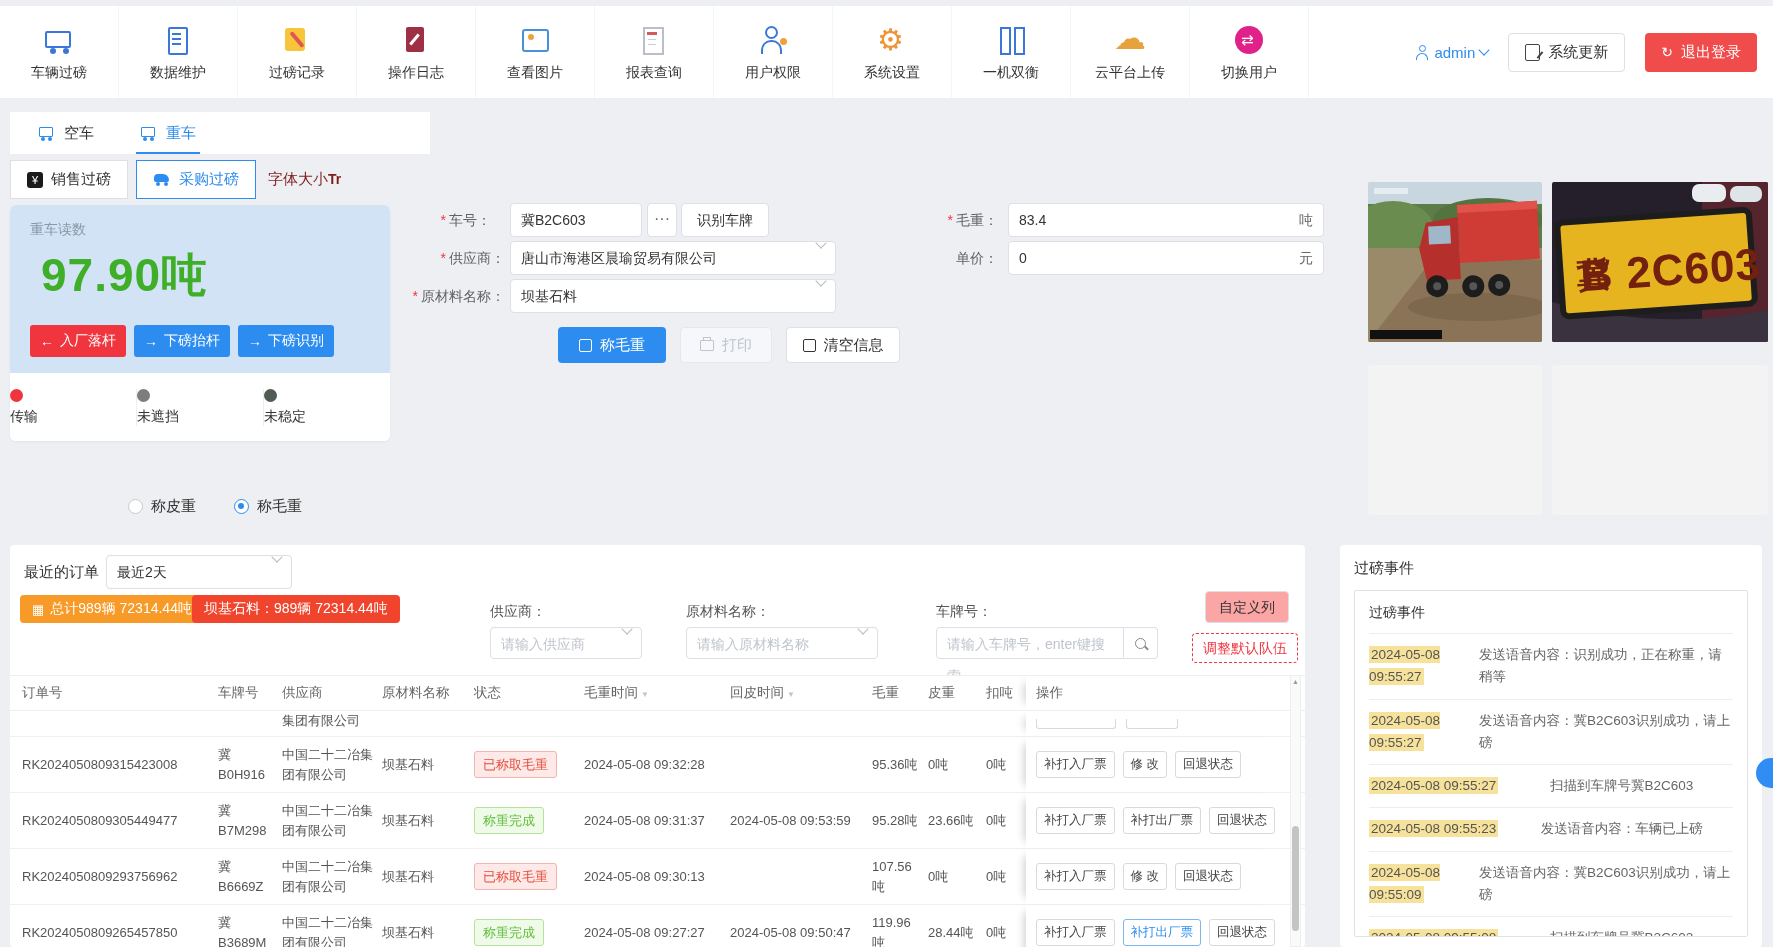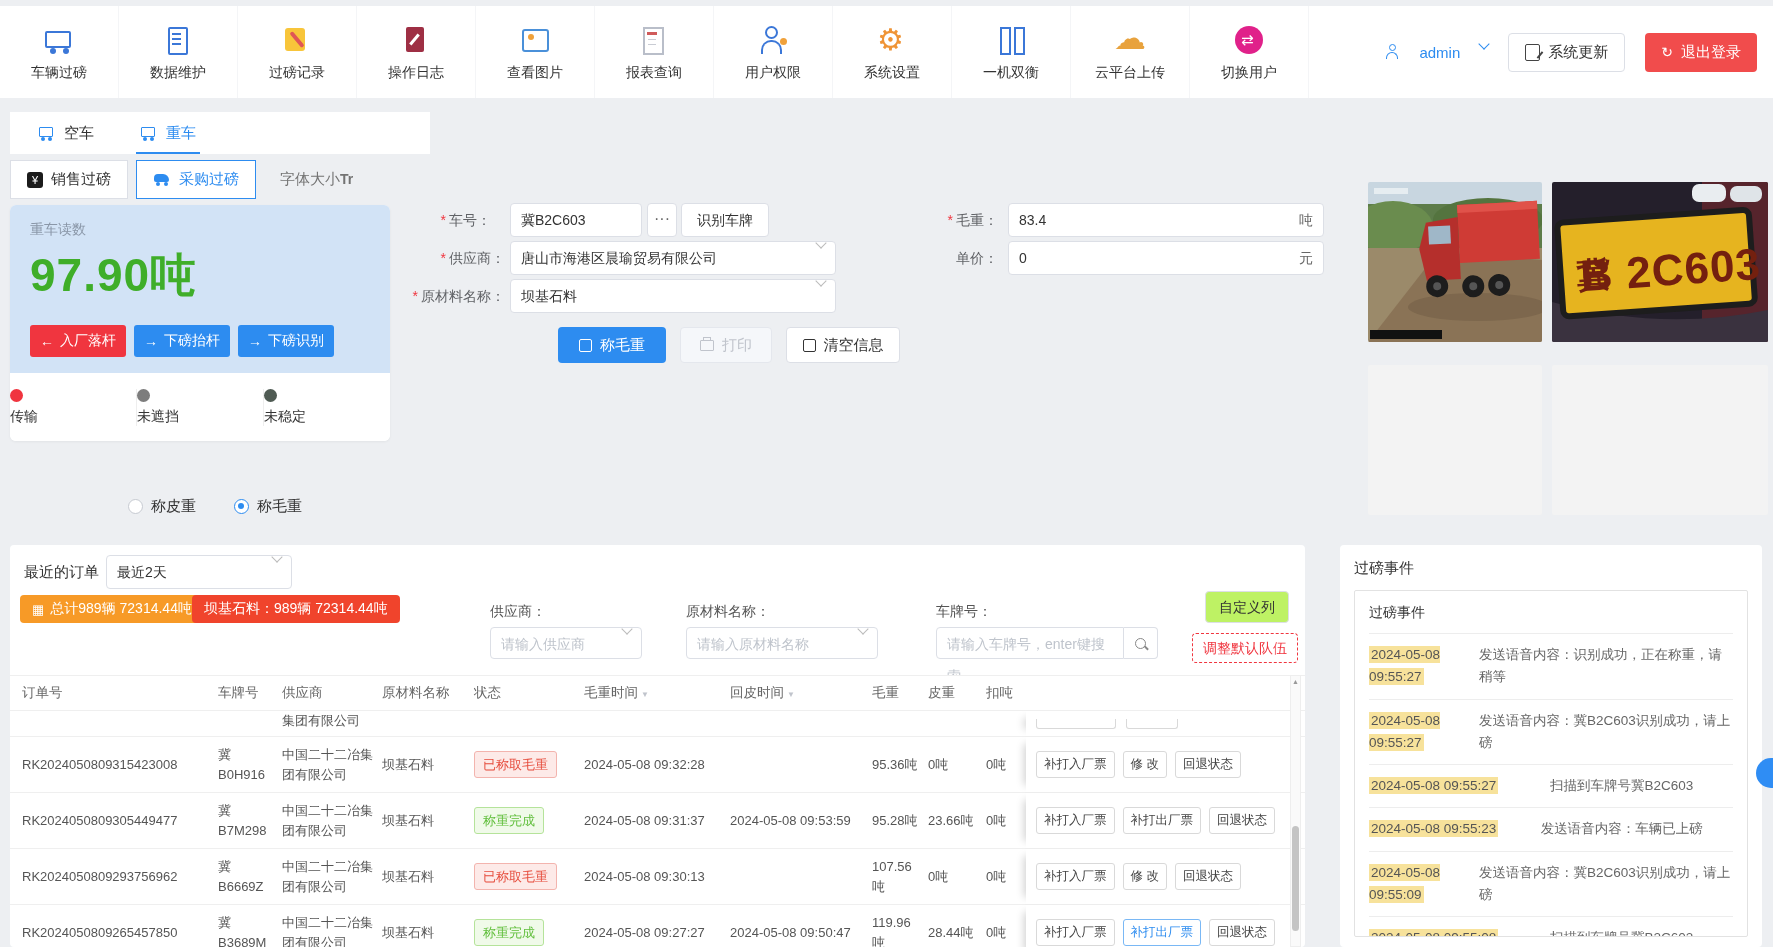--- a/index.html
+++ b/index.html
@@ -27,21 +27,21 @@
   .i-users::before{left:9px;top:3px;width:9px;height:9px;border:2px solid #3b77d8;border-radius:50%;box-shadow:12px 9px 0 -3px #f0a13a;}
   .i-users::after{left:5px;top:17px;width:17px;height:12px;border:2px solid #3b77d8;border-bottom:none;border-radius:10px 10px 0 0;}
   .i-gear::before{content:"⚙";font-family:"DejaVu Sans",sans-serif;font-size:30px;line-height:34px;color:#ef9436;left:2px;}
   .i-dual::before{left:6px;top:4px;width:7px;height:24px;border:2px solid #3b77d8;}
   .i-dual::after{left:20px;top:4px;width:7px;height:24px;border:2px solid #3b77d8;}
   .i-cloud::before{content:"☁";font-family:"DejaVu Sans",sans-serif;font-size:32px;line-height:34px;color:#e8a23d;left:1px;top:-2px;}
   .i-cloud::after{content:"↑";font-size:14px;font-weight:bold;color:#e8a23d;left:14px;top:12px;}
   .i-switch::before{left:3px;top:3px;width:28px;height:28px;background:#e0218a;border-radius:50%;}
   .i-switch::after{content:"⇄";color:#fff;font-size:15px;left:9px;top:8px;}
   .tb-right{margin-left:auto;display:flex;align-items:center;gap:20px;padding-right:16px;}
-  .admin{color:#2d8cf0;font-size:15px;display:flex;gap:20px;cursor:pointer;}
+  .admin{color:#2d8cf0;font-size:15px;display:flex;align-items:center;gap:5px;cursor:pointer;}
   .person-ic{width:14px;height:14px;position:relative;display:inline-block;}
   .person-ic::before{content:"";position:absolute;left:4px;top:0;width:5px;height:5px;border:1.5px solid #2d8cf0;border-radius:50%;}
   .person-ic::after{content:"";position:absolute;left:1px;top:8px;width:10px;height:6px;border:1.5px solid #2d8cf0;border-bottom:none;border-radius:8px 8px 0 0;}
   .chev{display:inline-block;width:7px;height:7px;border-right:1.5px solid #2d8cf0;border-bottom:1.5px solid #2d8cf0;transform:rotate(45deg);margin-top:-4px;}
   .btn-update{display:flex;align-items:center;gap:8px;border:1px solid #dcdfe6;border-radius:4px;background:#fff;
               padding:9px 16px;font-size:15px;color:#333;cursor:pointer;font-family:Liberation Serif, serif;}
   .doc-ic{width:13px;height:15px;border:1.5px solid #444;border-radius:2px;position:relative;display:inline-block;}
   .doc-ic::after{content:"";position:absolute;right:-2px;bottom:1px;width:2px;height:8px;background:#444;transform:rotate(40deg);}
   .btn-logout{display:flex;align-items:center;gap:8px;background:#f14c4c;color:#fff;border-radius:4px;
               padding:10px 16px;font-size:15px;cursor:pointer;}
@@ -55,27 +55,27 @@
   .mini-truck::before{content:"";position:absolute;left:1px;top:2px;width:12px;height:8px;border:1.5px solid #2d8cf0;border-radius:1px;}
   .mini-truck::after{content:"";position:absolute;left:3px;top:12px;width:4px;height:4px;background:#2d8cf0;border-radius:50%;box-shadow:7px 0 #2d8cf0;}
   
   .subtabs{position:absolute;left:10px;top:160px;display:flex;align-items:center;gap:8px;}
   .st-btn{display:flex;align-items:center;gap:8px;background:#fff;border:1px solid #dcdfe6;padding:9px 16px;font-size:15px;cursor:pointer;}
   .st-btn.sel{border-color:#2d8cf0;color:#2d8cf0;}
   .badge-black{width:16px;height:16px;background:#1b1b1b;border-radius:3px;color:#fff;font-size:11px;line-height:16px;text-align:center;display:inline-block;}
   .mini-car{width:18px;height:14px;position:relative;display:inline-block;}
   .mini-car::before{content:"";position:absolute;left:1px;top:1px;width:15px;height:8px;background:#2d8cf0;border-radius:4px 6px 2px 2px;}
   .mini-car::after{content:"";position:absolute;left:3px;top:9px;width:4px;height:4px;background:#2d8cf0;border-radius:50%;box-shadow:8px 0 #2d8cf0;}
-  .st-font{color:#737373;font-size:15px;margin-left:16px;cursor:pointer;}
+  .st-font{color:#7f1d1d;font-size:15px;margin-left:4px;cursor:pointer;}
   .st-font b{font-size:14px;}
   
   .reading-card{position:absolute;left:10px;top:205px;width:380px;height:236px;border-radius:6px;overflow:hidden;background:#fff;box-shadow:0 1px 3px rgba(0,0,0,.05);}
   .reading-blue{height:168px;background:#d2e3f6;padding:16px 20px 0;box-sizing:border-box;}
   .reading-label{color:#8a97a8;font-size:14px;}
-  .reading-value{color:#3fae29;font-size:46px;font-weight:600;margin-top:6px;letter-spacing:1px;}
+  .reading-value{color:#3fae29;font-size:46px;font-weight:600;margin-top:6px;letter-spacing:1px;margin-left:11px;}
   .reading-btns{display:flex;gap:8px;margin-top:18px;}
   .rbtn{color:#fff;font-size:14px;padding:7px 10px;border-radius:3px;display:flex;align-items:center;gap:6px;cursor:pointer;white-space:nowrap;}
   .b-red{background:#f0353f;}
   .b-blue{background:#2d8cf0;}
   .reading-white{height:68px;background:#fff;display:flex;align-items:center;}
   .ind{flex:1;display:flex;flex-direction:column;align-items:flex-start;gap:6px;font-size:14px;color:#333;}
   .ind + .ind{border-left:1px solid #eee;}
   .dot{width:13px;height:13px;border-radius:50%;}
   .dot-red{background:#f0353f;}
   .dot-gray{background:#7d7d7d;}
@@ -116,21 +116,21 @@
   .badge-orange{left:10px;background:#f79a27;}
   .badge-red{left:182px;background:#f0442c;}
   .grid-ic{font-size:13px;line-height:1;}
   .filter-label{position:absolute;font-size:14px;color:#555;top:58px;}
   .filter-sel{position:absolute;top:82px;height:32px;}
   .filter-sel .ph, .f-input .ph{color:#bfc4cc;}
   .search-box{position:absolute;top:82px;width:34px;height:32px;border:1px solid #dcdfe6;border-left:none;border-radius:0 4px 4px 0;
               box-sizing:border-box;display:flex;align-items:center;justify-content:center;cursor:pointer;background:#fff;}
   .mag{width:9px;height:9px;border:1.5px solid #888;border-radius:50%;position:relative;display:inline-block;}
   .mag::after{content:"";position:absolute;left:8px;top:8px;width:5px;height:1.5px;background:#888;transform:rotate(45deg);}
-  .btn-cols{position:absolute;left:1195px;top:46px;width:84px;height:32px;background:#bef264;border:1px solid #dcdfe6;border-radius:4px;
+  .btn-cols{position:absolute;left:1195px;top:46px;width:84px;height:32px;background:#fca5a5;border:1px solid #dcdfe6;border-radius:4px;
             box-sizing:border-box;font-size:14px;color:#333;text-align:center;line-height:30px;cursor:pointer;}
   .btn-queue{position:absolute;left:1182px;top:88px;height:30px;background:#fff;border:1px dashed #f0353f;border-radius:4px;
              box-sizing:border-box;font-size:14px;color:#f0353f;padding:0 10px;line-height:28px;cursor:pointer;}
   
   .tbl{position:absolute;left:0;top:130px;width:1295px;}
   .trow{display:flex;align-items:center;padding-left:12px;border-bottom:1px solid #efefef;box-sizing:border-box;}
   .trow > div{padding-right:8px;box-sizing:border-box;font-size:13px;color:#555;line-height:1.5;}
   .thead{height:36px;border-top:1px solid #efefef;background:#fff;}
   .thead > div{color:#666;font-size:13.5px;}
   .sort-caret{color:#c0c4cc;font-size:8px;margin-left:3px;}
@@ -456,20 +456,21 @@
       <div class="c-order">订单号</div>
       <div class="c-plate">车牌号</div>
       <div class="c-sup">供应商</div>
       <div class="c-mat">原材料名称</div>
       <div class="c-status">状态</div>
       <div class="c-gtime"><span>毛重时间</span><span class="sort-caret">▼</span></div>
       <div class="c-ttime"><span>回皮时间</span><span class="sort-caret">▼</span></div>
       <div class="c-gross">毛重</div>
       <div class="c-tare">皮重</div>
       <div class="c-ded">扣吨</div>
+      <div class="c-ops">操作</div>
     </div>
 
     <div class="trow partial">
       <div class="c-order"></div>
         <div class="c-plate"></div>
       <div class="c-sup">集团有限公司</div>
       <div class="c-mat"></div>
       <div class="c-status"><span class="sliver"></span></div>
       <div class="c-gtime"></div>
         <div class="c-ttime"></div>

